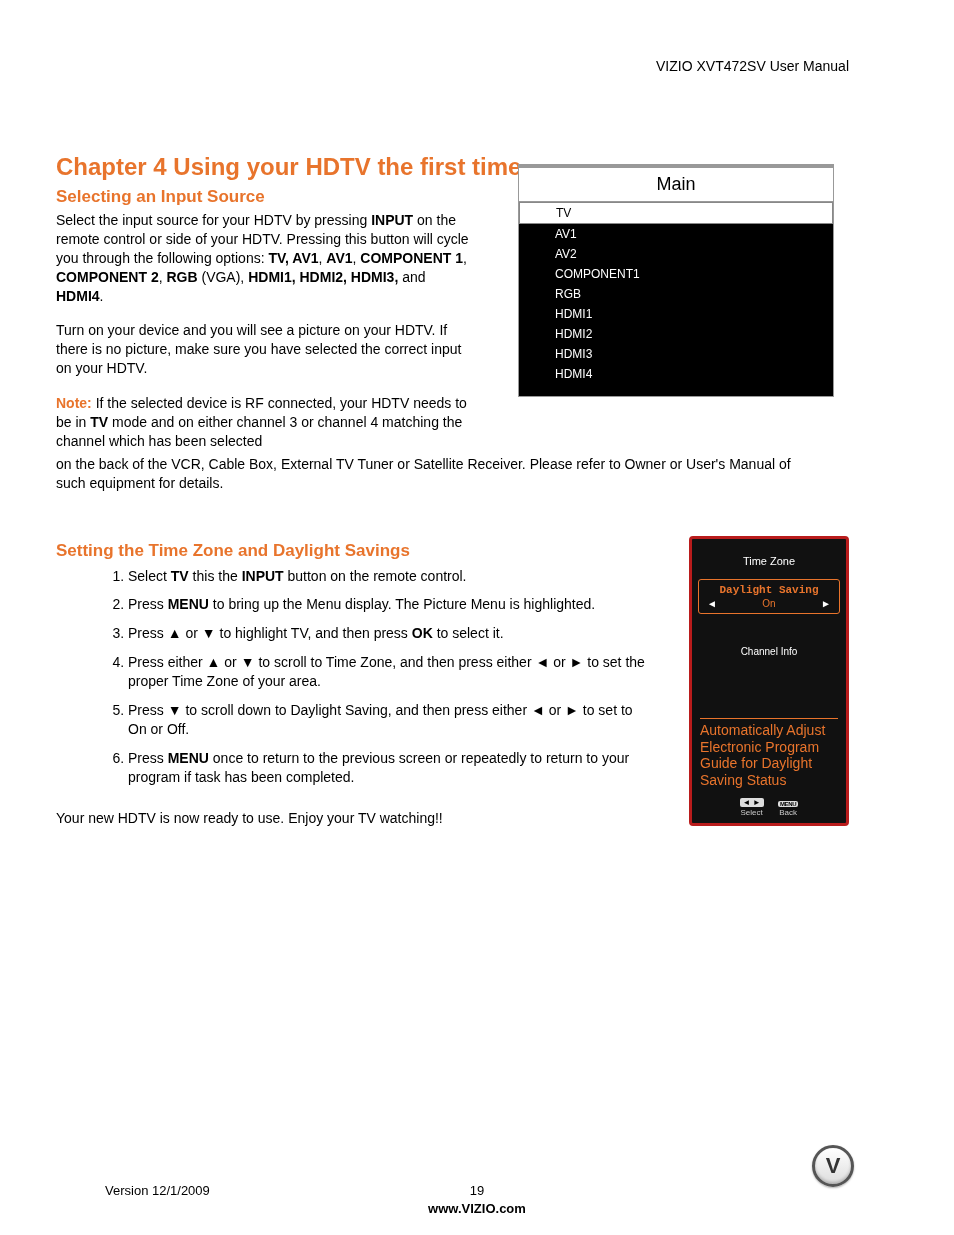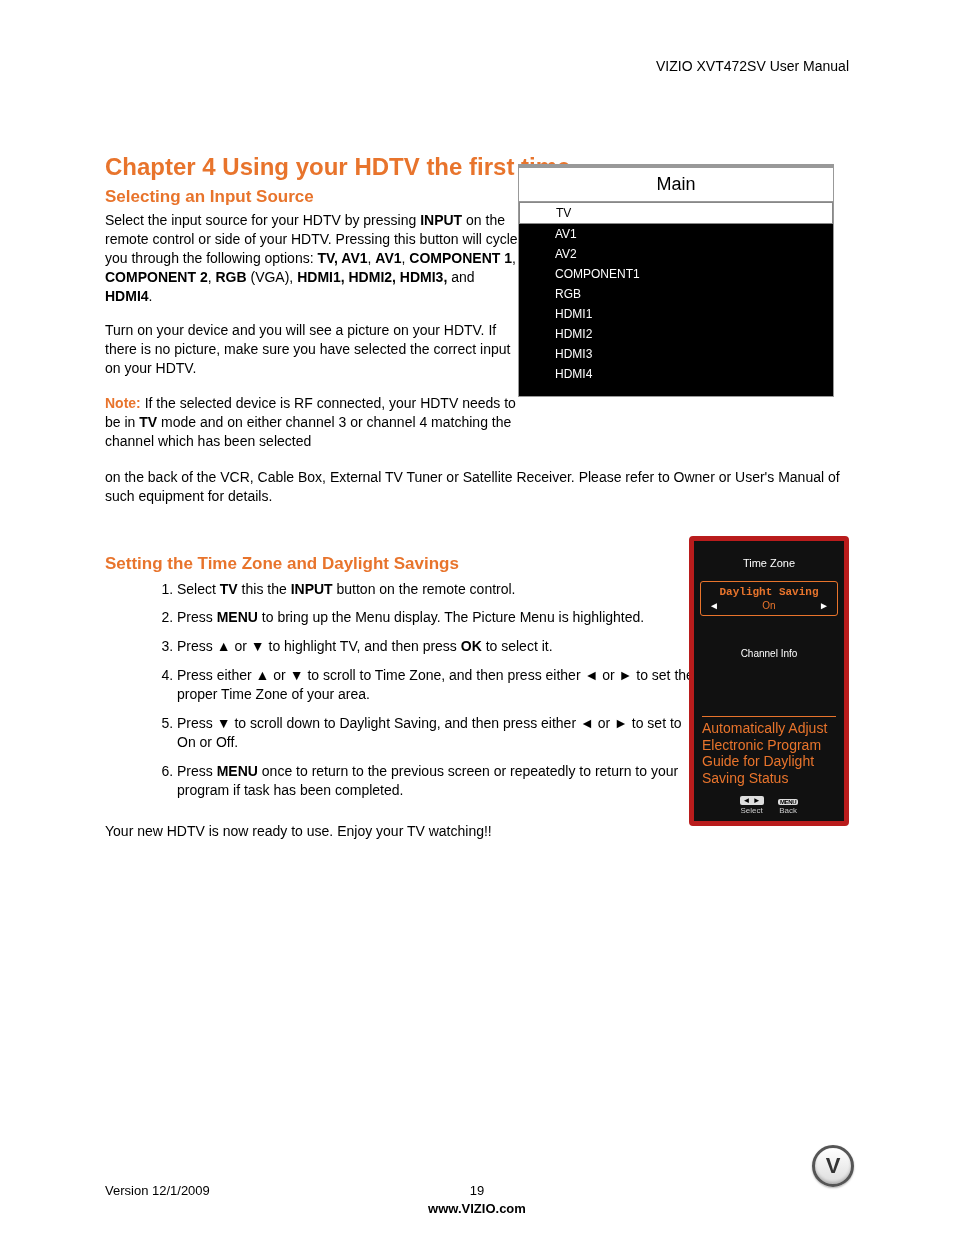--- a/index.html
+++ b/index.html
@@ -7,21 +7,21 @@
     padding: 0;
     font-family: Arial, Helvetica, sans-serif;
     background: #fff;
     width: 954px;
   }
   .page {
     width: 954px;
     height: 1235px;
     position: relative;
     box-sizing: border-box;
-    padding: 60px 105px 50px 105px;
+    padding: 60px 105px 50px 56px;
   }
   .header-right {
     position: absolute;
     top: 58px;
     right: 105px;
     font-size: 14px;
     color: #000;
   }
   h1.chapter {
     color: #E8742C;
@@ -79,21 +79,21 @@
     margin:0;
   }
   .main-menu .pad { height:12px; }
   .tz-menu {
     position: absolute;
     top: 536px;
     right: 105px;
     width: 160px;
     height: 290px;
     background:#111;
-    border:5px solid #b91c1c;
+    border:3px solid #b91c1c;
     border-radius:4px;
     color:#fff;
     font-size:10px;
     box-sizing:border-box;
     padding-top:8px;
   }
   .tz-title { text-align:center; font-size:11px; padding:8px 0 12px; }
   .tz-row-sel {
     border:1px solid #E8742C;
     border-radius:3px;
@@ -142,21 +142,21 @@
 
   <h1 class="chapter">Chapter 4 Using your HDTV the first time</h1>
 
   <h2 class="section">Selecting an Input Source</h2>
 
   <div class="body-col1">
     <p>
       <span>Select the input source for your HDTV by pressing </span><b>INPUT</b><span> on the remote control or side of your HDTV.  Pressing this button will cycle you through the following options: </span><b>TV, AV1</b><span>, </span><b>AV1</b><span>, </span><b>COMPONENT 1</b><span>, </span><b>COMPONENT 2</b><span>, </span><b>RGB</b><span> (VGA), </span><b>HDMI1, HDMI2, HDMI3,</b><span> and </span><b>HDMI4</b><span>.</span>
     </p>
     <p>Turn on your device and you will see a picture on your HDTV. If there is no picture, make sure you have selected the correct input on your HDTV.</p>
-    <p style="margin-bottom:17px">
+    <p style="margin-bottom:4px">
       <span class="note-label">Note:</span><span> If the selected device is RF connected, your HDTV needs to be in </span><b>TV</b><span> mode and on either channel 3 or channel 4 matching the channel which has been selected</span>
     </p>
   </div>
   <p class="full">on the back of the VCR, Cable Box, External TV Tuner or Satellite Receiver. Please refer to Owner or User's Manual of such equipment for details.</p>
 
   <div class="main-menu">
     <div class="title">Main</div>
     <div class="item sel">TV</div>
     <div class="item">AV1</div>
     <div class="item">AV2</div>

